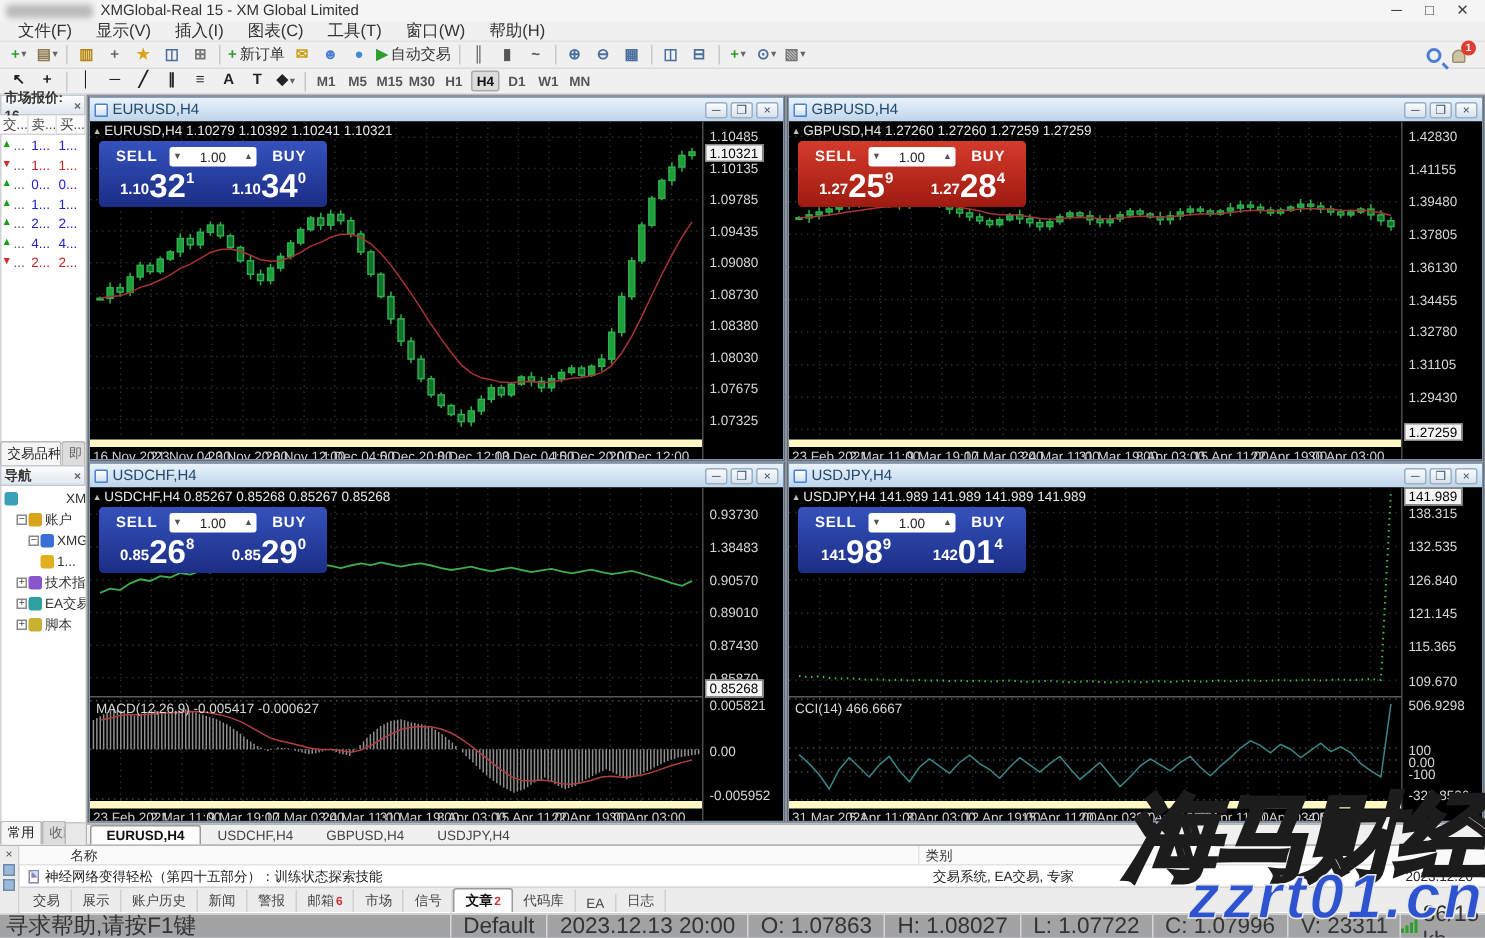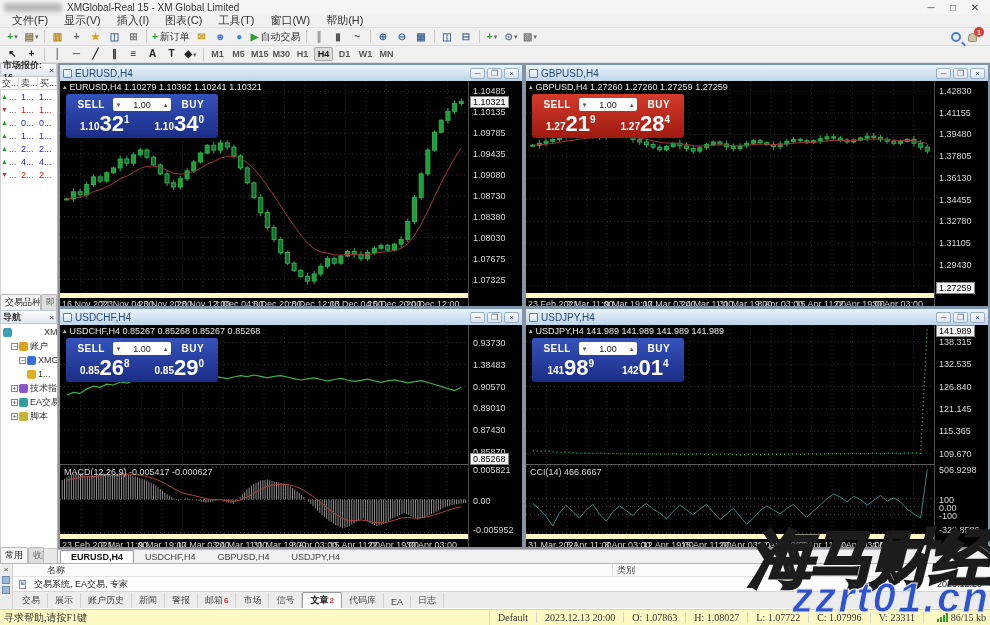--- a/index.html
+++ b/index.html
@@ -103,21 +103,21 @@
   .doc-ico:after { content:""; position:absolute; right:0; top:0; border:2px solid; border-color:#cdf #cdf #88a #88a; }
   .tr-name { width:588px; overflow:hidden; white-space:nowrap; }
   .tr-cat { flex:1; padding-left:4px; }
   .tr-date { width:70px; text-align:right; padding-right:8px; }
   .term-tabs { display:flex; align-items:flex-end; height:17px; background:#ececec; border-top:1px solid #d5d5d5; padding-left:2px; }
   .term-tab { font-size:9px; color:#444; padding:1px 7px; border-right:1px solid #d0d0d0; display:flex; gap:1px; align-items:center; white-space:nowrap; }
   .term-tab.active { background:#fdfdfd; border:1px solid #9a9a9a; border-bottom:none; border-radius:2px 2px 0 0; font-weight:bold; color:#111;text-align:right; }
   .term-tab .tbadge { color:#d03030; font-weight:bold; font-size:8px; }
 
   
-  .statusbar { height:16px; background:#fef9c3; border-top:1px solid #cfcfcf; display:flex; align-items:center; font-size:10px; color:#333;font-family:Liberation Serif, serif; }
+  .statusbar { height:16px; background:#a3a3a3; border-top:1px solid #cfcfcf; display:flex; align-items:center; font-size:15px; color:#333; }
   .sb-seg { padding:0 8px; border-right:1px solid #d6d6d6; white-space:nowrap; }
   .sb-help { width:490px; border-right:1px solid #d6d6d6; padding-left:4px; }
   .sb-right { margin-left:auto; display:flex; align-items:center; gap:3px; padding-right:4px; }
   .net-bars { display:flex; align-items:flex-end; gap:1px; height:9px; }
   .net-bars i { width:2px; background:#2ca02c; display:block; }
 
   
   .watermark { position:absolute; right:0px; bottom:8px; z-index:50; pointer-events:none; text-align:right; line-height:.9; }
   .wm1 { font-size:62px; font-weight:bold; font-style:italic; color:rgba(252,252,252,.92); -webkit-text-stroke:3px #1c1c1c; letter-spacing:-2px; }
   .wm2 { font-size:42px; font-weight:bold; font-style:italic; color:#2e53cf; -webkit-text-stroke:1px #e8e8e8; letter-spacing:2px; margin-top:-8px; }
@@ -640,21 +640,21 @@
                 <div class="tp-vol">
                   <span class="sp">▼</span>
                   <span>1.00</span>
                   <span class="sp">▲</span>
                 </div>
                 <div class="tp-side">BUY</div>
               </div>
               <div class="tp-row2">
                 <div class="tp-price">
                   <span class="sm">1.27</span>
-                  <span class="bg">21</span>
+                  <span class="bg">25</span>
                   <span class="sup">9</span>
                 </div>
                 <div class="tp-price">
                   <span class="sm">1.27</span>
                   <span class="bg">28</span>
                   <span class="sup">4</span>
                 </div>
               </div>
             </div>
             <svg class="pane" width="408" height="212" style="top: 0px;">
@@ -1276,20 +1276,21 @@
     <span class="strip-ico"></span>
     <span class="strip-ico"></span>
   </div>
   <div class="term-main">
     <div class="term-heads">
       <span class="th-name">名称</span>
       <span class="th-cat">类别</span>
     </div>
     <div class="term-row">
       <span class="doc-ico"></span>
+      <span class="tr-name">神经网络变得轻松（第四十五部分）：训练状态探索技能</span>
       <span class="tr-cat">交易系统, EA交易, 专家</span>
       <span class="tr-date">2023.12.20</span>
     </div>
     <div class="term-tabs" id="term-tabs">
         <span class="term-tab">
           <span>交易</span>
         </span>
         <span class="term-tab">
           <span>展示</span>
         </span>

